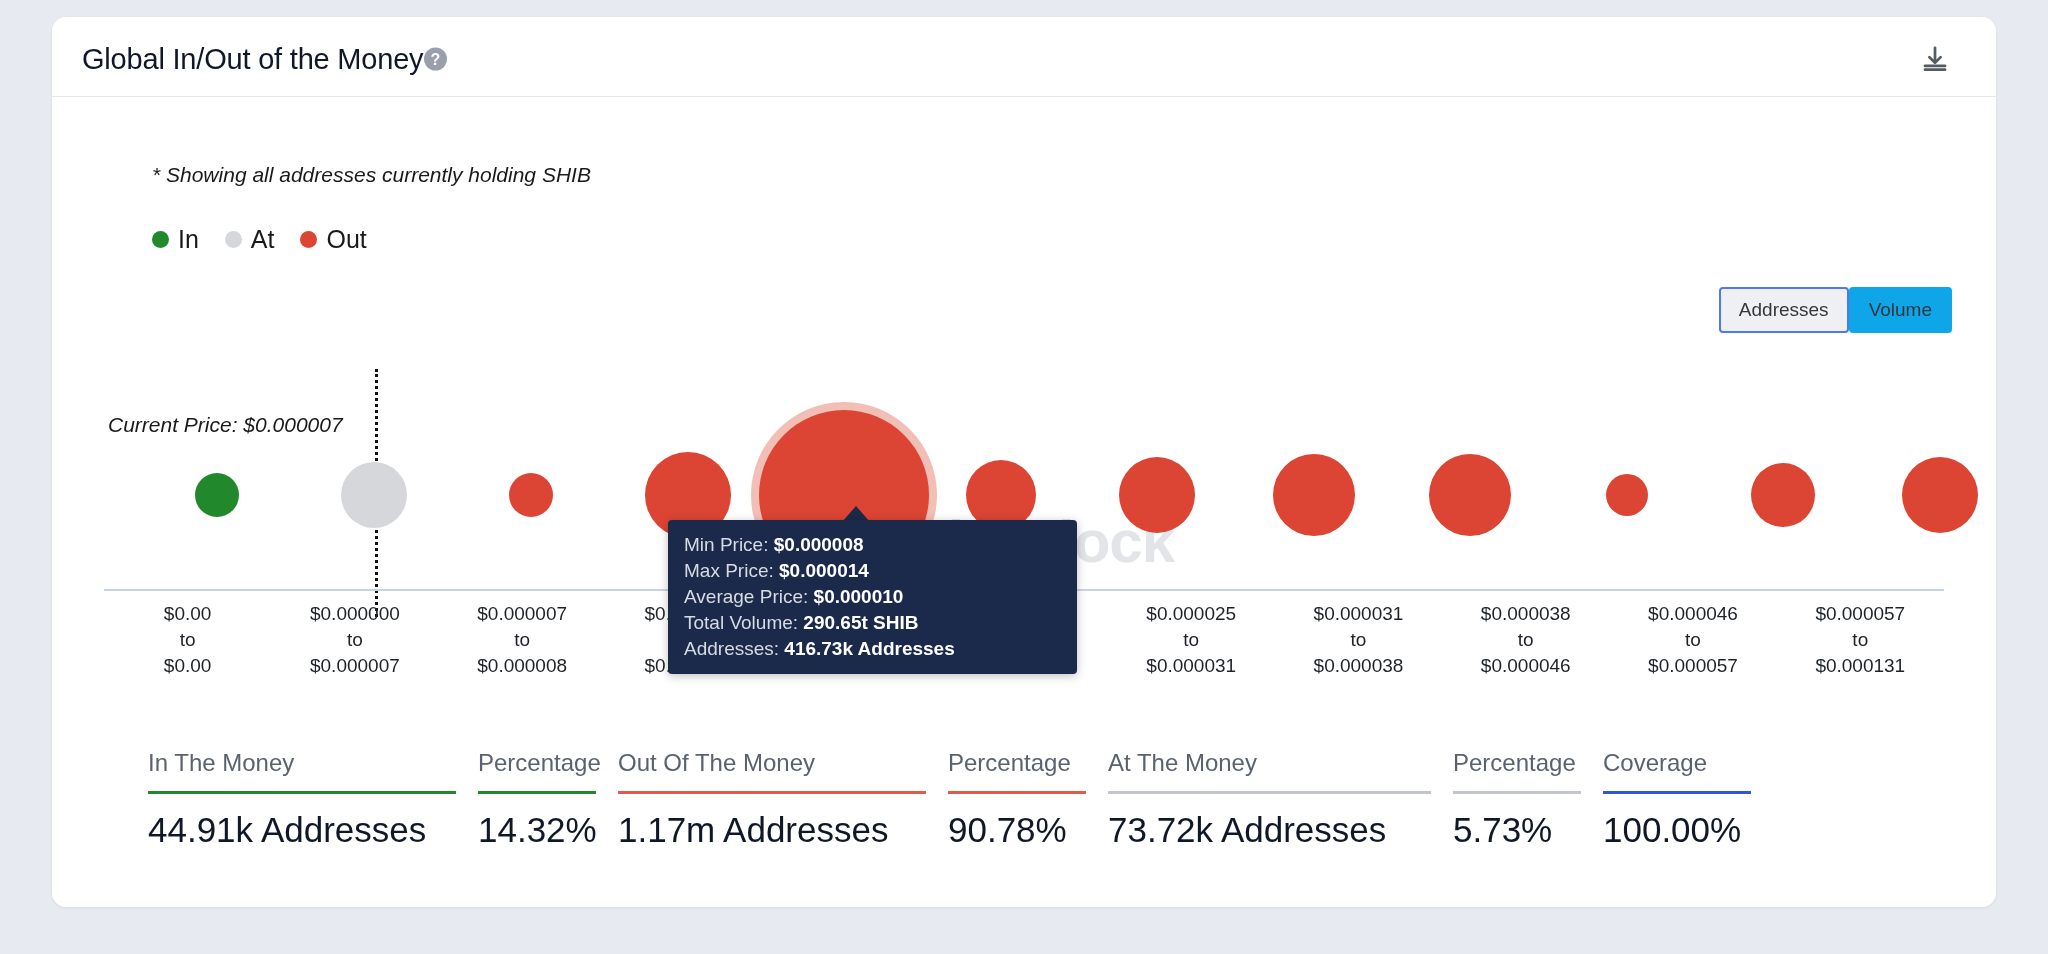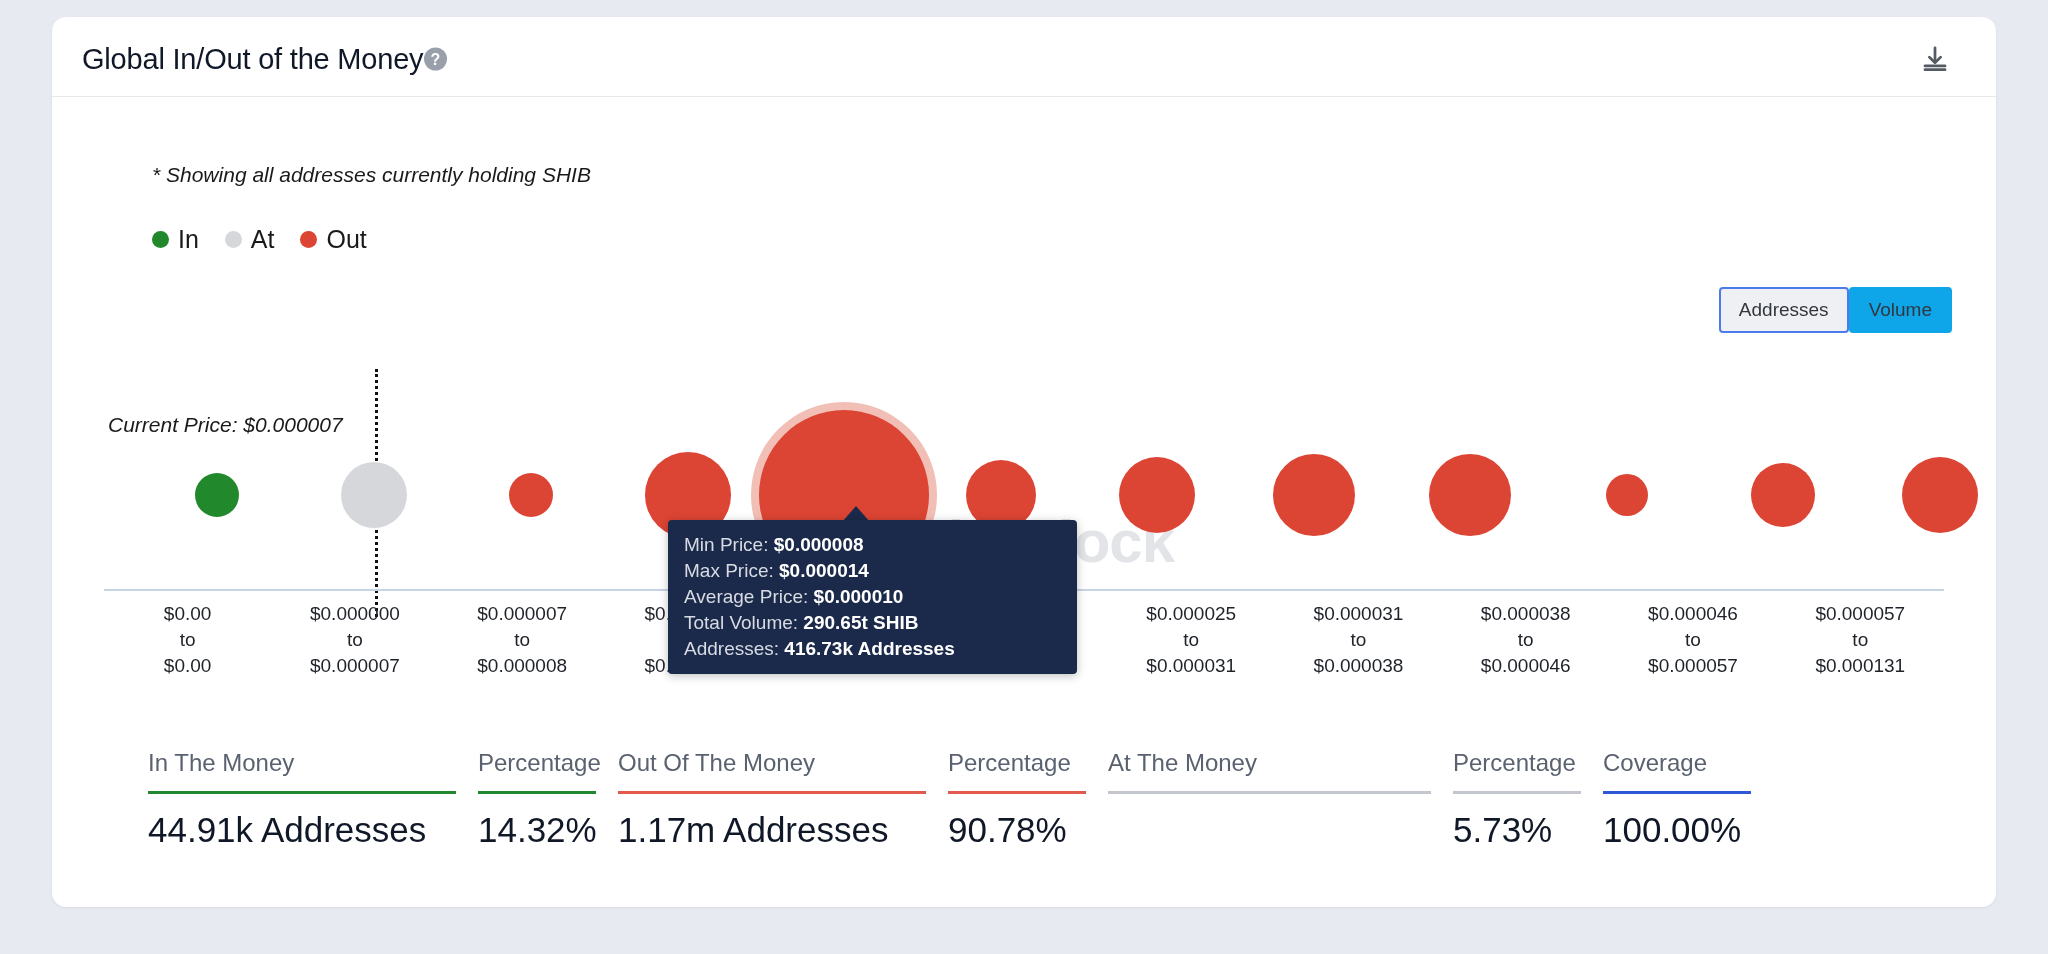--- a/index.html
+++ b/index.html
@@ -382,20 +382,21 @@
           <div class="stat-value">1.17m Addresses</div>
         </div>
         <div class="stat" style="width: 160px;">
           <div class="stat-label">Percentage</div>
           <div class="stat-rule" style="background: rgb(227, 89, 75);"></div>
           <div class="stat-value">90.78%</div>
         </div>
         <div class="stat" style="width: 345px;">
           <div class="stat-label">At The Money</div>
           <div class="stat-rule" style="background: rgb(195, 198, 204);"></div>
+          <div class="stat-value">73.72k Addresses</div>
         </div>
         <div class="stat" style="width: 150px;">
           <div class="stat-label">Percentage</div>
           <div class="stat-rule" style="background: rgb(195, 198, 204);"></div>
           <div class="stat-value">5.73%</div>
         </div>
         <div class="stat" style="width: 170px;">
           <div class="stat-label">Coverage</div>
           <div class="stat-rule" style="background: rgb(47, 88, 216);"></div>
           <div class="stat-value">100.00%</div>

